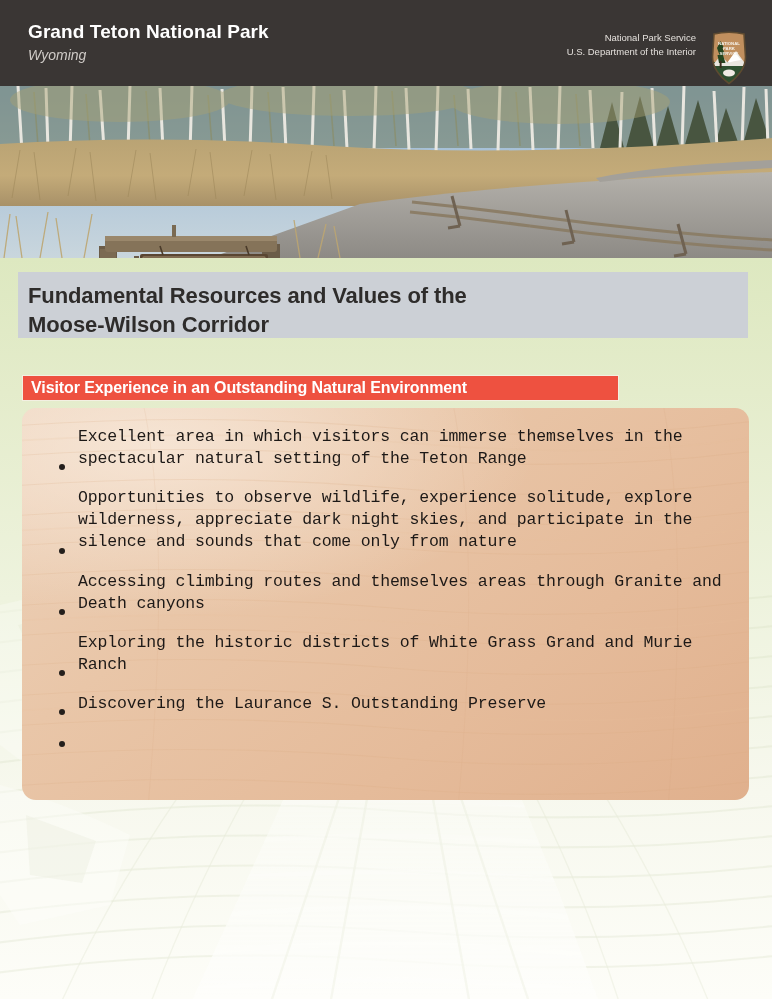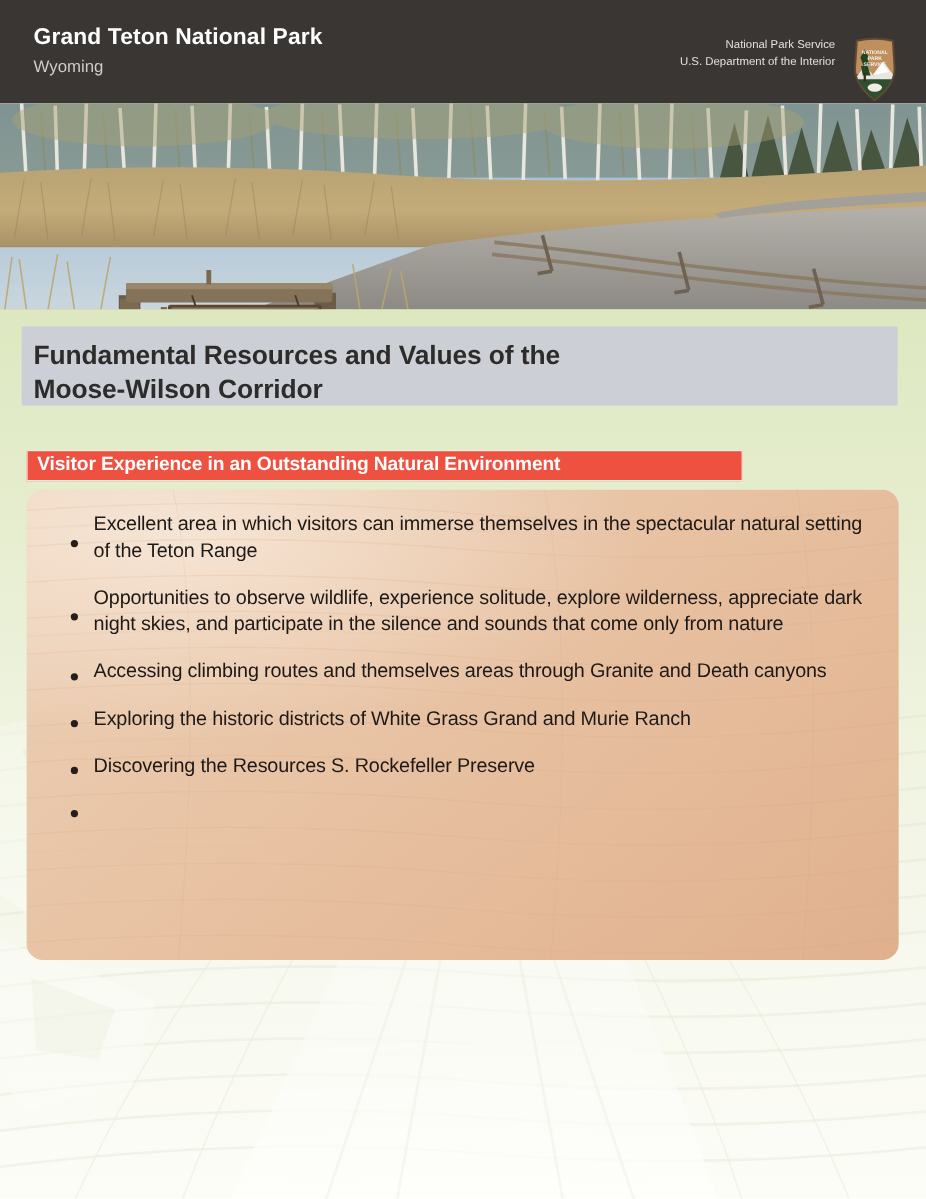--- a/index.html
+++ b/index.html
@@ -26,21 +26,21 @@
     display:flex; align-items:flex-start;
     justify-content:space-between;
   }
   .header-left { padding:20px 0 0 28px; }
   .park-name {
     font-size:19px; font-weight:bold; color:#ffffff;
     letter-spacing:.1px; line-height:1.25;
   }
   .park-state {
     font-size:14px; color:#cfcbc7; font-weight:normal;
-    line-height:1.3; margin-top:2px;
+    line-height:1.3; margin-top:2px;font-style:italic;
   }
   .header-right {
     display:flex; align-items:flex-start;
     gap:12px; padding:30px 22px 0 0;
   }
   .agency-lines {
     text-align:right; color:#e4e0dc;
     font-size:9.5px; line-height:1.45; padding-top:1px;
   }
   .arrowhead { width:42px; height:55px; flex:none; display:block; }
@@ -105,22 +105,22 @@
     overflow:hidden;
     padding:18px 26px 0 26px;
   }
   .panel-grain {
     position:absolute; inset:0; pointer-events:none; opacity:.35;
   }
   .panel-grain svg { width:100%; height:100%; display:block; }
 
   .bullets { position:relative; z-index:2; }
   .bullet {
-    display:flex; align-items:center;
-    gap:13px; margin-bottom:17px;
+    display:flex; align-items:flex-end;
+    gap:13px; margin-bottom:17px;font-family:Liberation Mono, monospace;
   }
   .bullet:last-child { margin-bottom:0; }
   .dot {
     flex:none; width:6px; height:6px;
     border-radius:50%; background:#241f1c;
     margin-top:9px; margin-left:11px;
   }
   .btext {
     font-size:16.5px; color:#1d1917;
     line-height:1.34; letter-spacing:-.15px;
@@ -432,21 +432,21 @@
       <div class="bullet">
         <span class="dot"></span>
         <span class="btext">Accessing climbing routes and themselves areas through Granite and Death canyons</span>
       </div>
       <div class="bullet">
         <span class="dot"></span>
         <span class="btext">Exploring the historic districts of White Grass Grand and Murie Ranch</span>
       </div>
       <div class="bullet">
         <span class="dot"></span>
-        <span class="btext">Discovering the Resources S. Rockefeller Preserve</span>
+        <span class="btext">Discovering the Laurance S. Outstanding Preserve</span>
       </div>
       <div class="bullet">
         <span class="dot"></span>
       </div>
     </div>
   </div>
 
 </div>
 
 </body></html>

